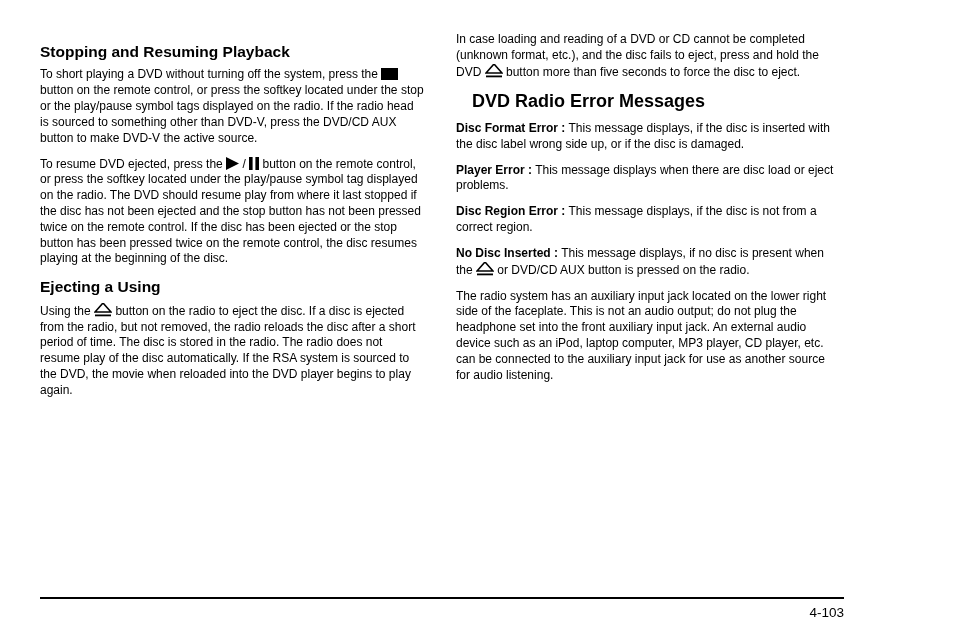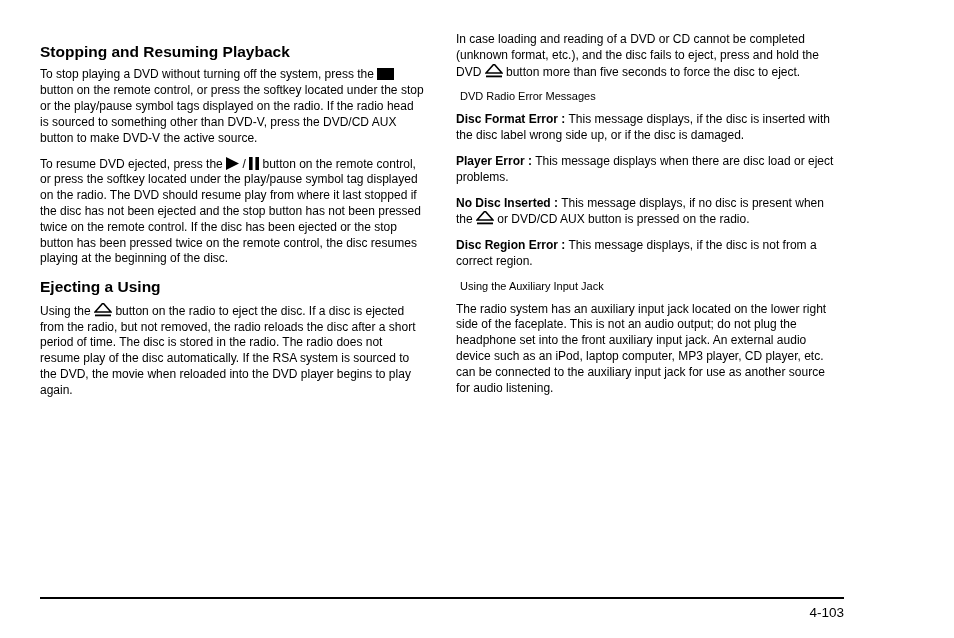--- a/index.html
+++ b/index.html
@@ -18,23 +18,23 @@
   }
   .columns {
     display: flex;
     gap: 28px;
   }
   .col {
     flex: 1;
     min-width: 0;
   }
   h2 {
-    font-size: 11px;
-    font-weight: normal;
-    margin: 0 0 8px 4px;
+    font-size: 18px;
+    font-weight: bold;
+    margin: 0 0 8px 16px;
     line-height: 1.25;
   }
   h3 {
     font-size: 15.5px;
     font-weight: bold;
     margin: 10px 0 6px 0;
     line-height: 1.25;
   }
   p {
     font-size: 12px;
@@ -65,21 +65,21 @@
 </head>
 <body>
 
 <div class="page">
   <div class="columns">
 
     <div class="col">
       <h3>Stopping and Resuming Playback</h3>
 
       <p>
-        <span>To stop playing a DVD without turning off the system, press the </span>
+        <span>To short playing a DVD without turning off the system, press the </span>
         <span class="icon">
           <svg width="17" height="12" viewBox="0 0 17 12">
               <rect x="0" y="0" width="17" height="12" fill="#000"></rect>
             </svg>
         </span>
         <span> button on the remote control, or press the softkey located under the stop or the play/pause symbol tags displayed on the radio. If the radio head is sourced to something other than DVD-V, press the DVD/CD AUX button to make DVD-V the active source.</span>
       </p>
 
       <p>
         <span>To resume DVD ejected, press the </span>
@@ -127,35 +127,34 @@
 
       <p>
         <span class="b">Disc Format Error :</span><span> This message displays, if the disc is inserted with the disc label wrong side up, or if the disc is damaged.</span>
       </p>
 
       <p>
         <span class="b">Player Error :</span><span> This message displays when there are disc load or eject problems.</span>
       </p>
 
       <p>
+        <span class="b">Disc Region Error :</span><span> This message displays, if the disc is not from a correct region.</span>
+      </p>
+
+      <p>
         <span class="b">No Disc Inserted :</span><span> This message displays, if no disc is present when the </span>
         <span class="icon">
           <svg width="18" height="14" viewBox="0 0 18 14">
               <polygon points="9,0 17,9 1,9" fill="none" stroke="#000" stroke-width="1.6"></polygon>
               <rect x="1" y="11.5" width="16" height="1.8" fill="#000"></rect>
             </svg>
         </span>
         <span> or DVD/CD AUX button is pressed on the radio.</span>
       </p>
 
-      <p>
-        <span class="b">Disc Region Error :</span><span> This message displays, if the disc is not from a correct region.</span>
-      </p>
-
-      <h2>Using the Auxiliary Input Jack</h2>
 
       <p>The radio system has an auxiliary input jack located on the lower right side of the faceplate. This is not an audio output; do not plug the headphone set into the front auxiliary input jack. An external audio device such as an iPod, laptop computer, MP3 player, CD player, etc. can be connected to the auxiliary input jack for use as another source for audio listening.</p>
     </div>
 
   </div>
 
   <div class="footer">
     <div class="footer-line"></div>
     <div class="page-num">4-103</div>
   </div>

